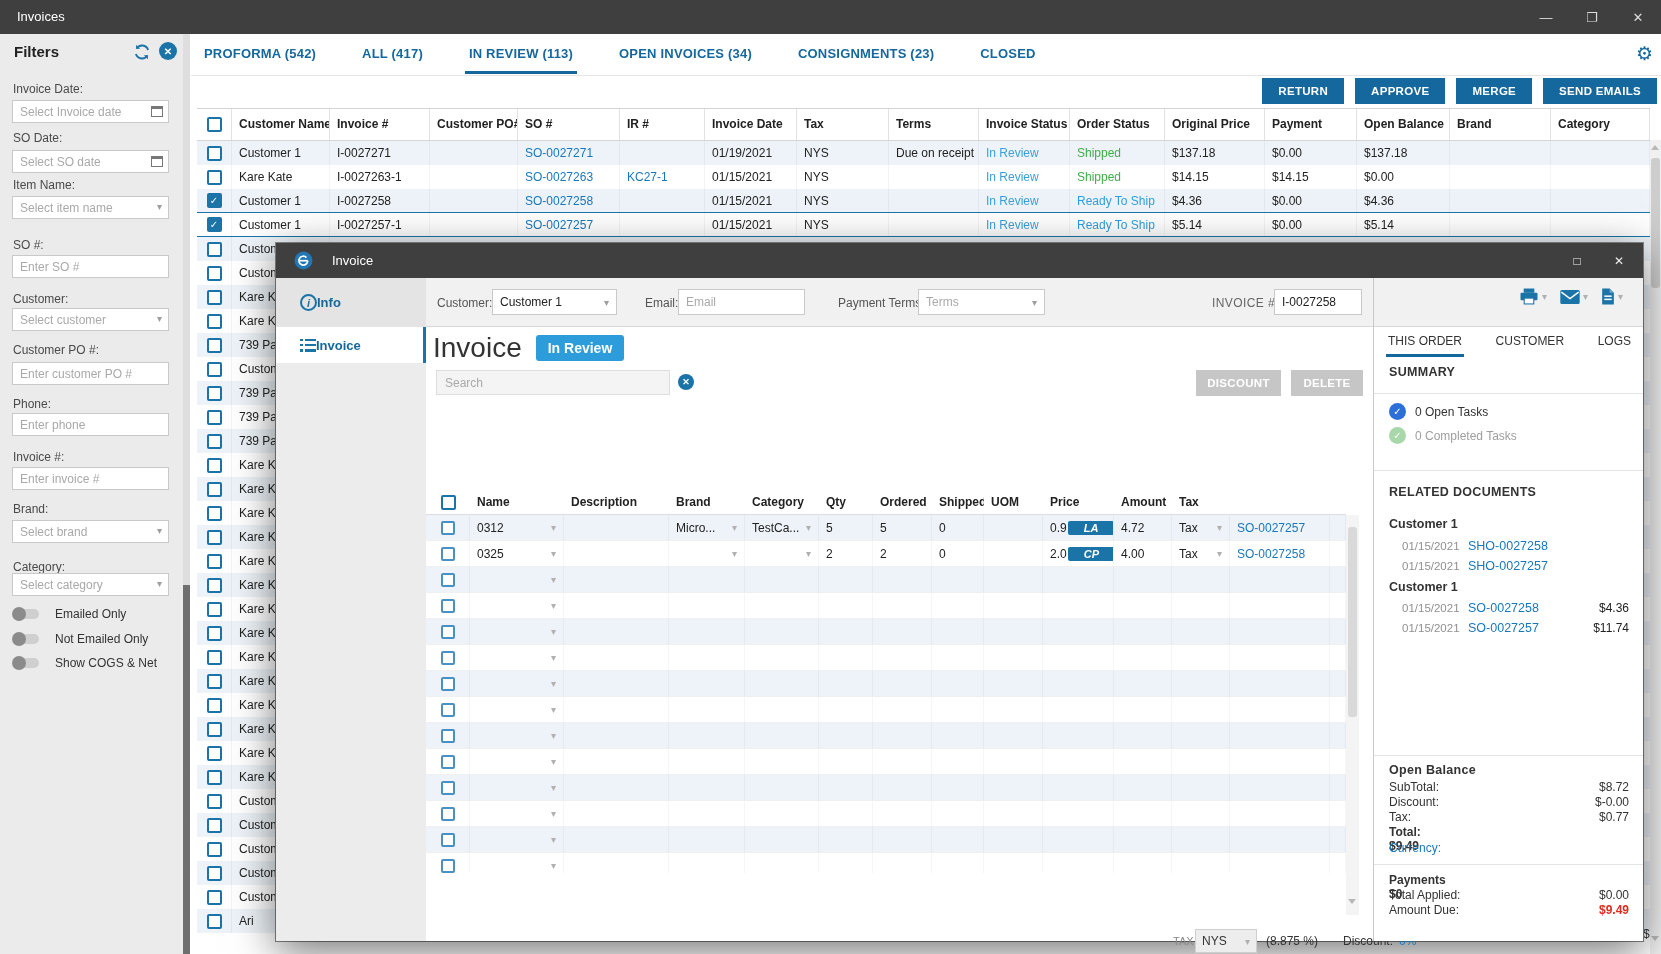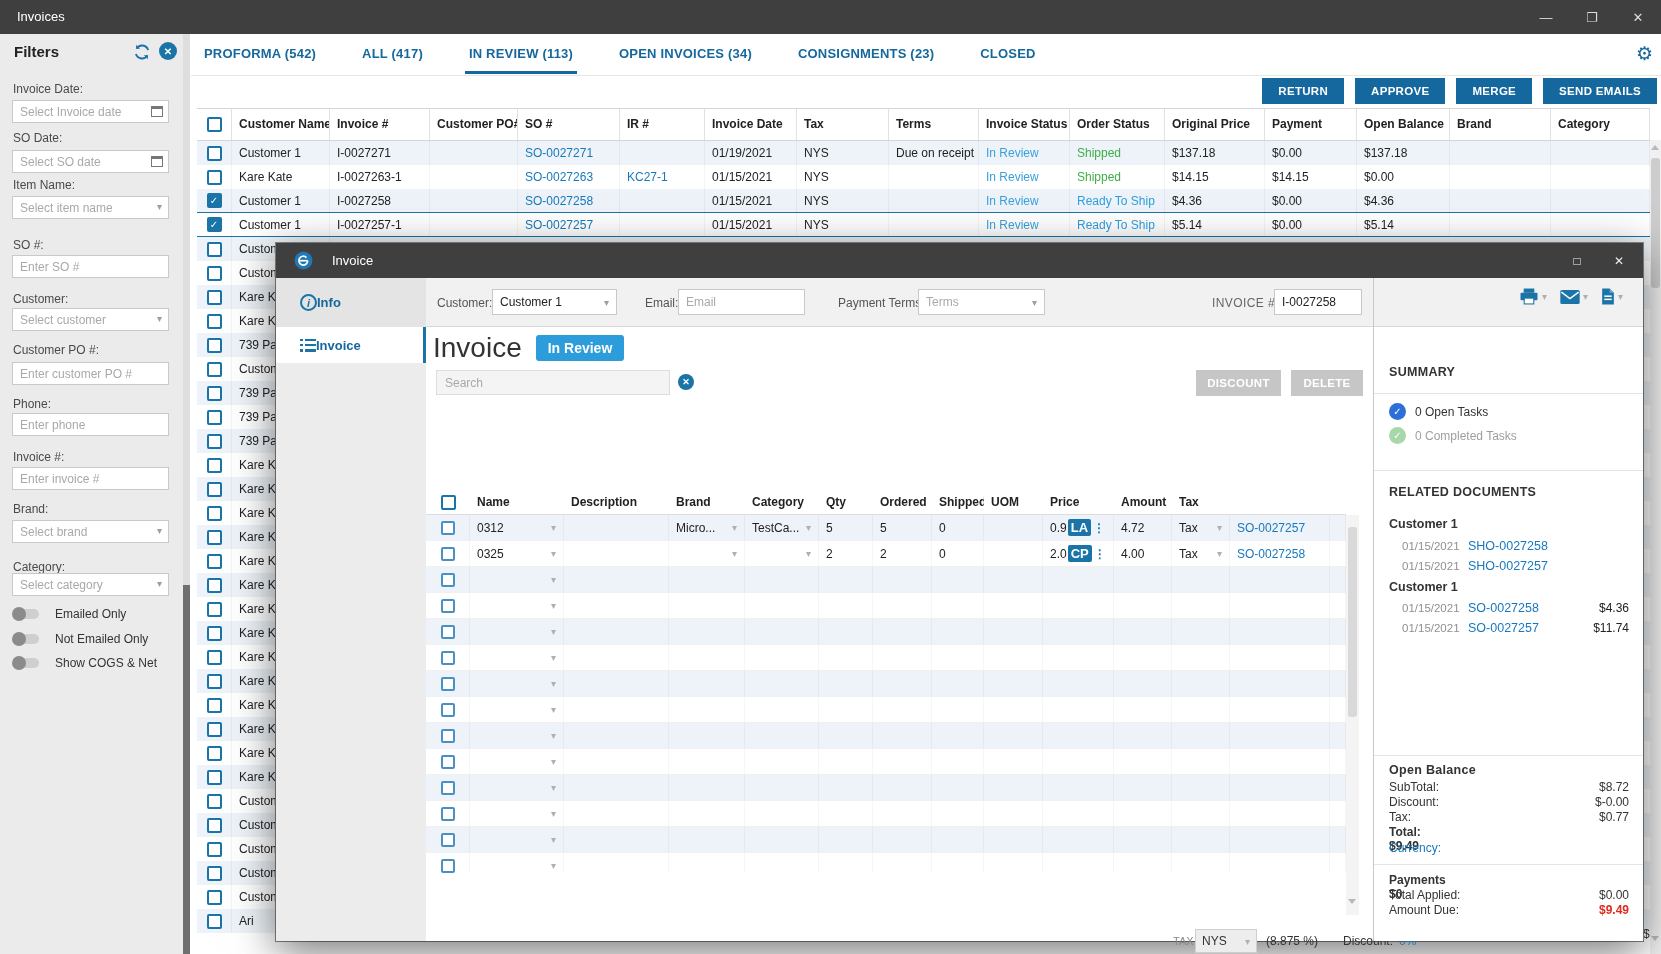--- a/index.html
+++ b/index.html
@@ -94,21 +94,21 @@
   .it { position:absolute; left:0px; top:163px; width:920px; font-size:12px; color:#222; }
   .it-head { display:grid; grid-template-columns:var(--icols); height:25px; align-items:center; font-weight:bold; border-bottom:1px solid #ddd; }
   .it-head .cell { border-right:none; }
   .it-body { height:358px; overflow:hidden; }
   .it-row { display:grid; grid-template-columns:var(--icols); height:26px; align-items:center; border-bottom:1px solid #f0f0f0; }
   .it-row.striped { background:#edf3f8; }
   .it-row .cell { border-right:1px solid rgba(0,0,0,0.04); }
   .icb { width:14px; height:14px; border:2px solid #4a90c2; border-radius:2px; background:#fff; margin:0 auto; flex:none; }
   .cell-flex { display:flex; align-items:center; justify-content:space-between; width:100%; }
   .caret { color:#b0b0b0; font-size:10px; flex:none; }
-  .pbadge { background:#1b74a8; color:#fff; font-size:13px; font-weight:bold; padding:1px 3px; border-radius:2px; margin-left:1px; }
+  .pbadge { background:#1b74a8; color:#fff; font-size:11px; font-weight:bold; padding:1px 16px; border-radius:2px; margin-left:1px;font-style:italic; }
   .pdots { color:#1b74a8; font-weight:bold; font-size:12px; margin-left:2px; letter-spacing:-1px; }
   .m-taxrow { position:absolute; left:0; top:602px; width:947px; height:26px; font-size:12px; color:#333; }
 
   
   .sp-divider { position:absolute; left:1097px; top:35px; width:1px; height:663px; background:#c9c9c9; }
   .m-icons { position:absolute; top:47px; right:20px; display:flex; gap:13px; align-items:center; }
   .m-icons .icwrap { display:flex; align-items:center; gap:3px; }
   .sp { position:absolute; left:1098px; top:84px; width:269px; height:614px; background:#fff; font-size:12px; color:#333; }
   .sp-tabs { position:absolute; left:12px; top:0; right:10px; display:flex; justify-content:space-between; }
   .sp-tab { font-size:12px; color:#333; padding:7px 2px 6px 2px; }
@@ -986,20 +986,25 @@
         <span class="abs" style="left:840px; top:5px;">(8.875 %)</span>
         <span class="abs" style="left:917px; top:5px;">Discount:</span>
         <span class="abs" style="left:973px; top:5px; color:#1878bd;">0%</span>
       </div>
 
     </div>
 
     <div class="sp-divider"></div>
 
     <div class="sp" id="sidepanel">
+      <div class="sp-tabs" id="sptabs">
+          <div class="sp-tab active">THIS ORDER</div>
+          <div class="sp-tab">CUSTOMER</div>
+          <div class="sp-tab">LOGS</div>
+        </div>
       <div class="sp-sec-title" style="top:38px;">SUMMARY</div>
       <div class="hline" style="top:66px;"></div>
       <div id="tasks">
           <div class="task" style="top: 76px; position: absolute;">
             <span class="task-ic open">✓</span>
             <span>0 Open Tasks</span>
           </div>
           <div class="task muted" style="top: 100px; position: absolute;">
             <span class="task-ic done">✓</span>
             <span>0 Completed Tasks</span>

